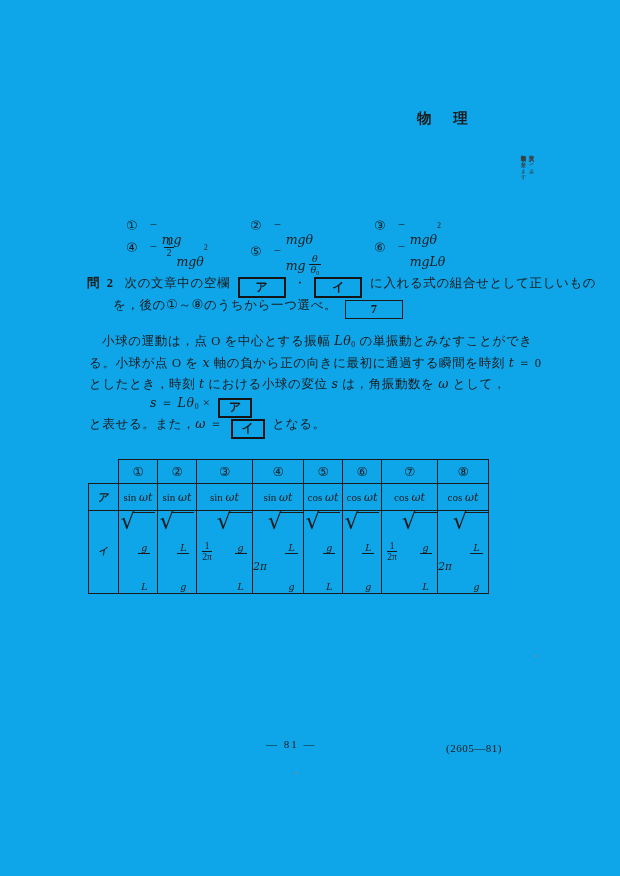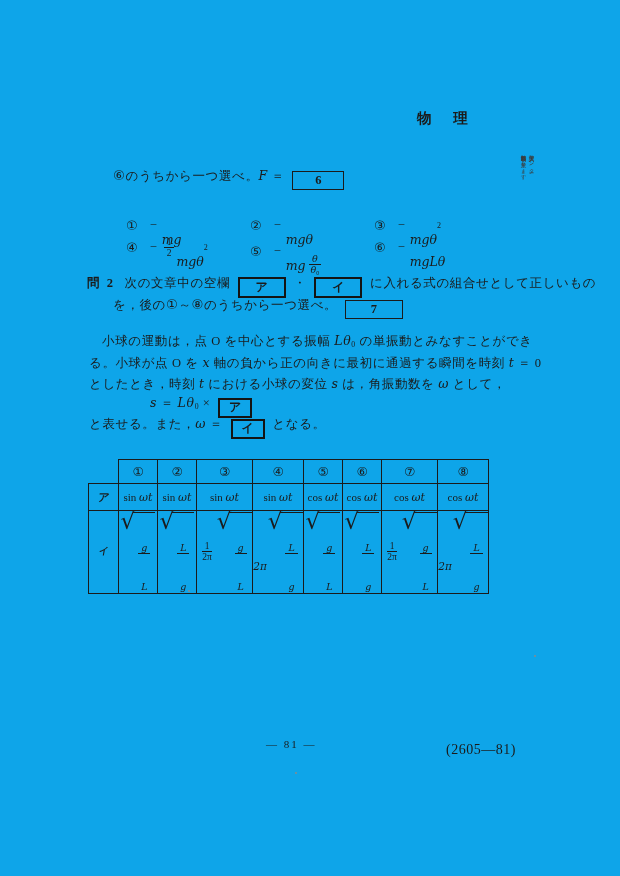--- a/index.html
+++ b/index.html
@@ -51,39 +51,35 @@
   td.olft{border-left:1.5px solid #1b1b1b;}
   td.orgt{border-right:1.5px solid #1b1b1b;}
   td.hdiv{border-left:1.6px solid #1b1b1b;}
   .cellwrap{display:inline-flex;align-items:center;justify-content:center;}
   .pre2{font-size:10.5px;margin-right:1px;}
   
   .mnote{position:absolute;left:520px;top:151px;height:66px;display:flex;gap:1px;
          font-size:5.5px;line-height:7px;color:#3c3c3c;letter-spacing:0;}
   .mnote span{writing-mode:vertical-rl;text-orientation:upright;display:block;}
   .footer-page{position:absolute;left:266px;top:738px;font-size:11px;letter-spacing:2px;white-space:nowrap;}
-  .footer-code{position:absolute;left:446px;top:742px;font-size:14px;letter-spacing:0.5px;white-space:nowrap;}
+  .footer-code{position:absolute;left:446px;top:742px;font-size:11px;letter-spacing:0.5px;white-space:nowrap;}
   .speck{position:absolute;width:2px;height:2px;background:#8a8a8a;border-radius:50%;}
 </style>
 </head>
 <body>
 
 <div class="page">
 
   <div class="subject">物 理</div>
 
   <div class="mnote">
     <span>無断転載等を禁止します</span>
     <span>大学入試センター</span>
   </div>
 
-  <div class="line" style="left:113px;top:168px;">
-    <span><span class="seg-c">⑥</span><span>のうちから一つ選べ。</span><span class="seg-i">F</span><span> ＝ </span></span>
-    <span class="ansbox">6</span>
-  </div>
 
   <div class="opt" style="left:126px;top:204px;">
     <span class="circ">①</span>
     <span class="minus">−</span>
     <span class="mi">mg</span>
   </div>
   <div class="opt" style="left:250px;top:204px;">
     <span class="circ">②</span>
     <span class="minus">−</span>
     <span class="mi">mgθ</span>

